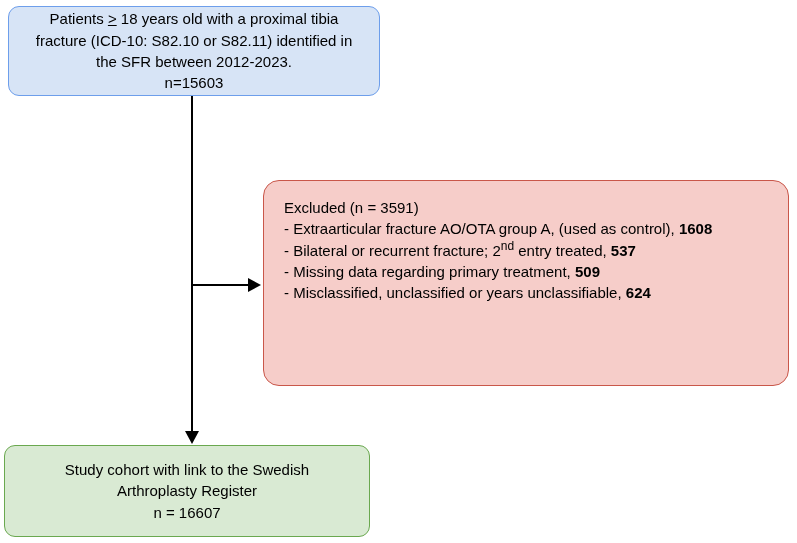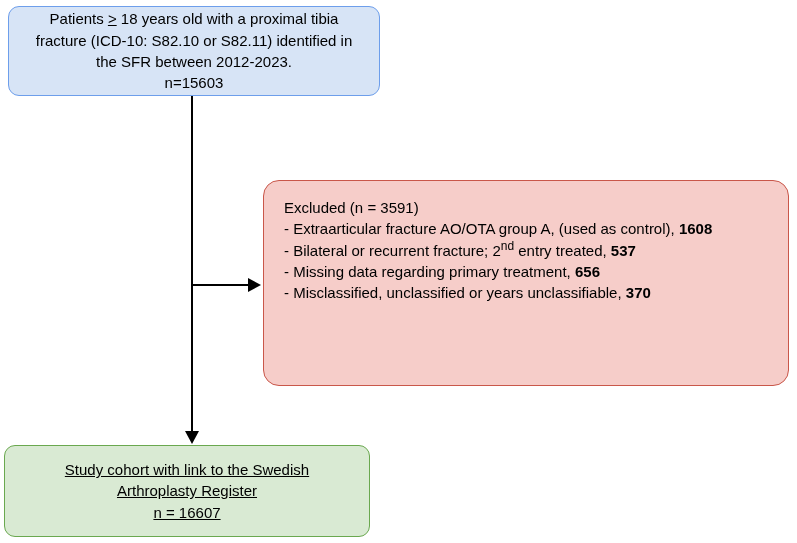--- a/index.html
+++ b/index.html
@@ -41,21 +41,20 @@
     border-radius: 16px;
     padding: 16px 12px 10px 20px;
     text-align: left;
   }
   .bottom-box {
     left: 4px; top: 445px;
     width: 366px; height: 92px;
     background: #d9ead3;
     border: 1.5px solid #6aa84f;
     padding: 4px 20px;
-    text-decoration: underline;
   }
   .geq { text-decoration: underline; }
   .ex-line b { font-weight: bold; }
   sup { font-size: 12px; vertical-align: super; line-height: 0; }
   .vline {
     position: absolute;
     left: 191px; top: 96px;
     width: 2px; height: 336px;
     background: #000000;
   }
@@ -96,22 +95,22 @@
 
   <div class="vline"></div>
   <div class="arrow-down"></div>
   <div class="hline"></div>
   <div class="arrow-right"></div>
 
   <div class="box excluded-box">
     <div class="ex-line">Excluded (n = 3591)</div>
     <div class="ex-line"><span>- Extraarticular fracture AO/OTA group A, (used as control), </span><b>1608</b></div>
     <div class="ex-line"><span>- Bilateral or recurrent fracture; 2</span><sup>nd</sup><span> entry treated, </span><b>537</b></div>
-    <div class="ex-line"><span>- Missing data regarding primary treatment, </span><b>656</b></div>
-    <div class="ex-line"><span>- Misclassified, unclassified or years unclassifiable,  </span><b>370</b></div>
+    <div class="ex-line"><span>- Missing data regarding primary treatment, </span><b>509</b></div>
+    <div class="ex-line"><span>- Misclassified, unclassified or years unclassifiable,  </span><b>624</b></div>
   </div>
 
   <div class="box center bottom-box">
     <div>Study cohort with link to the Swedish</div>
     <div>Arthroplasty Register</div>
     <div>n = 16607</div>
   </div>
 
 </div>
 

